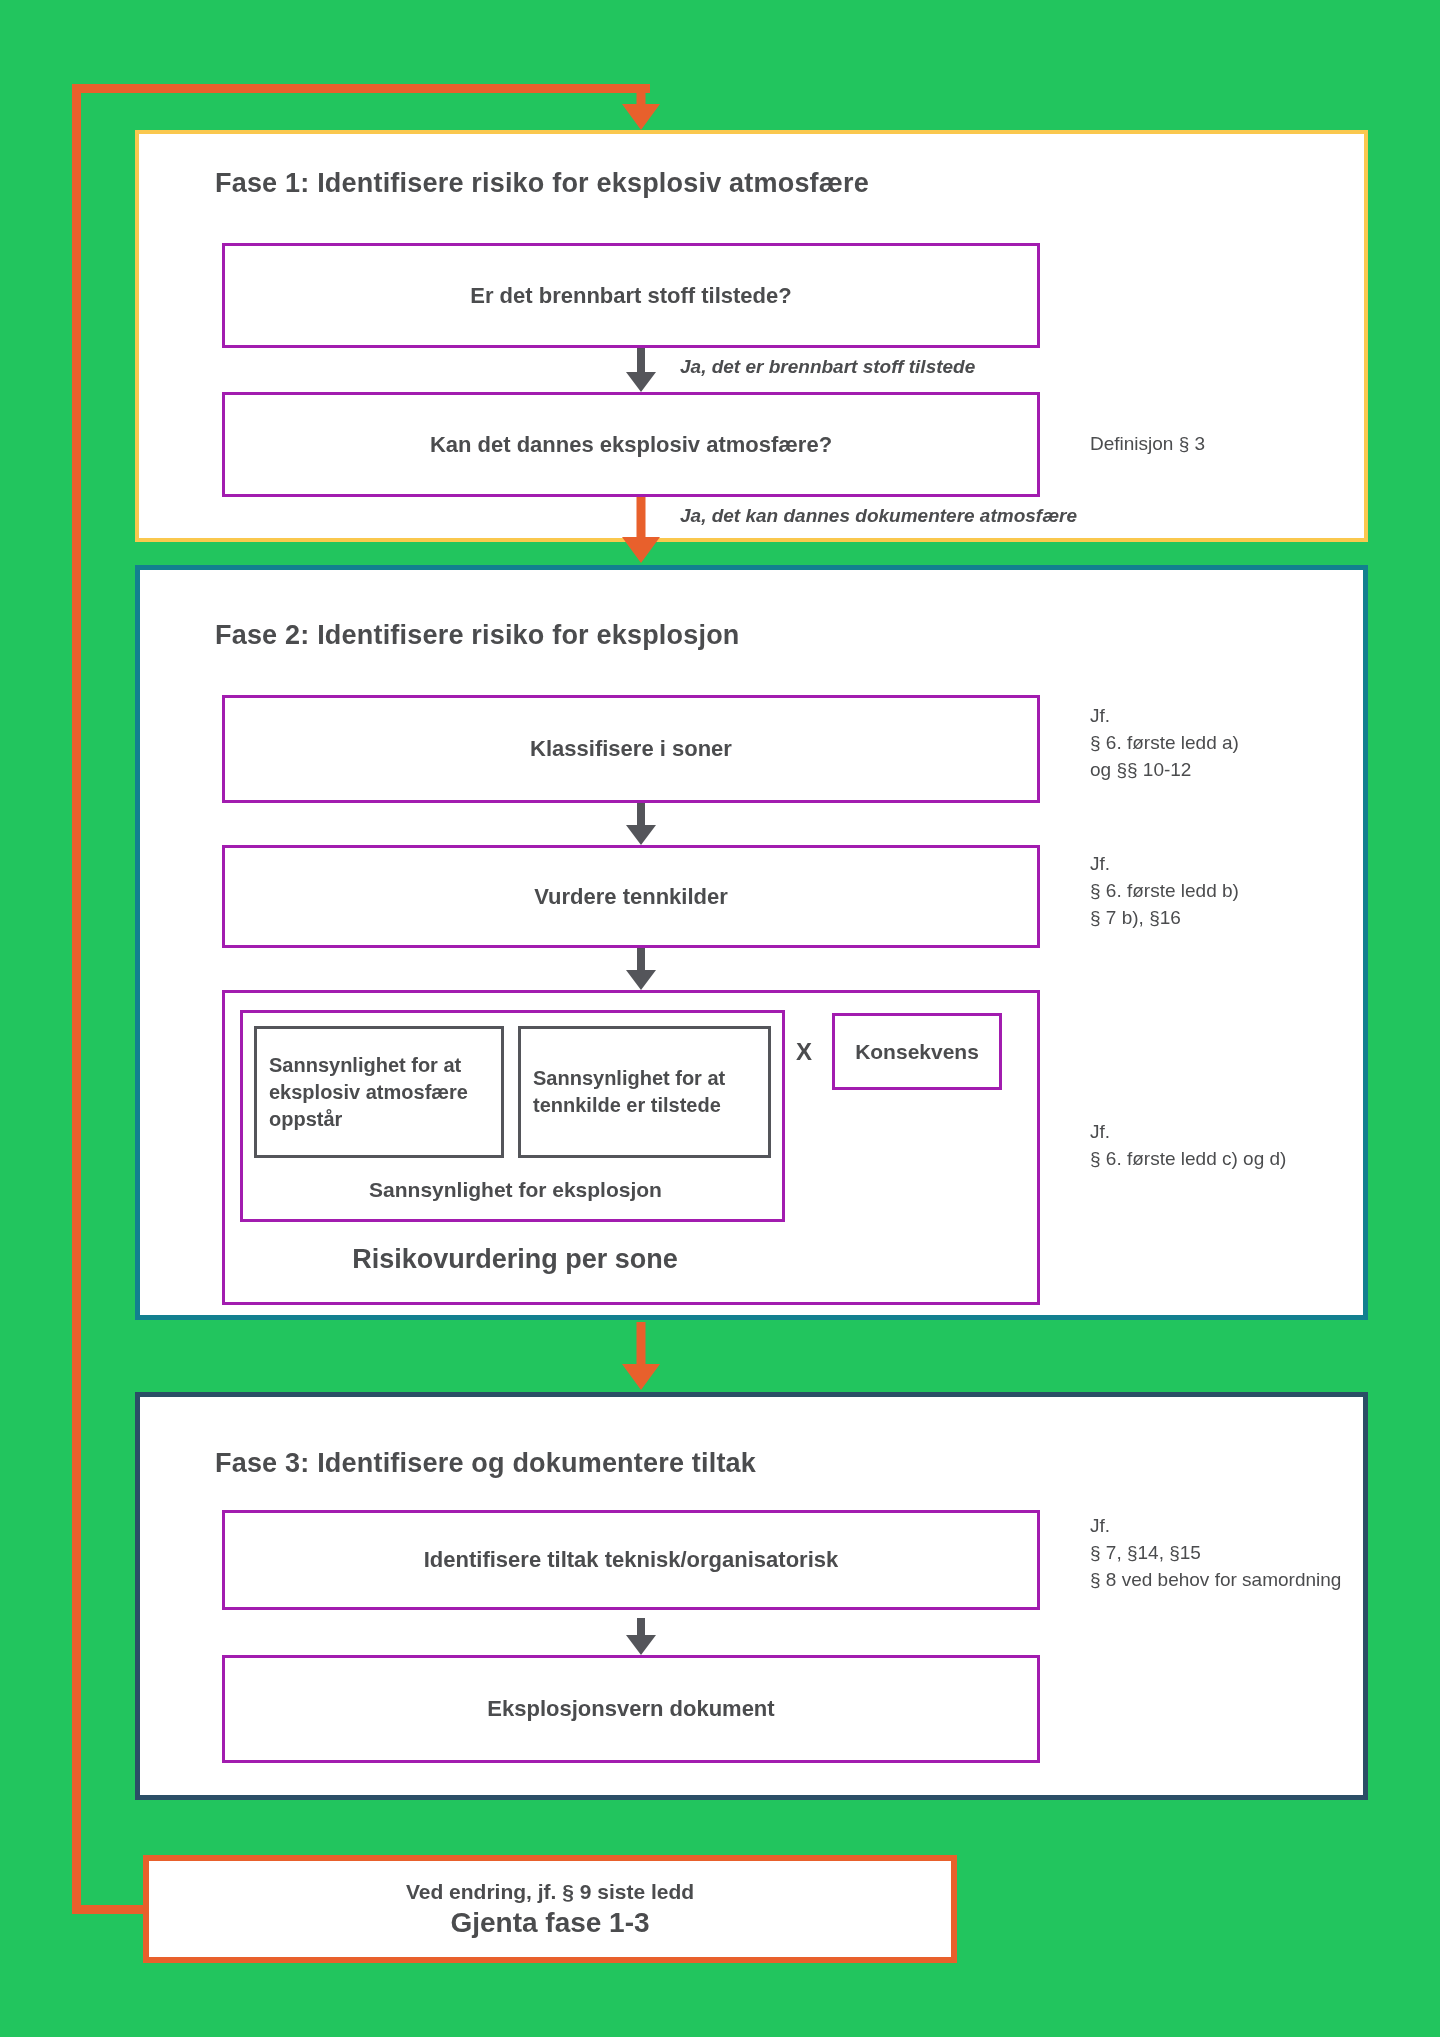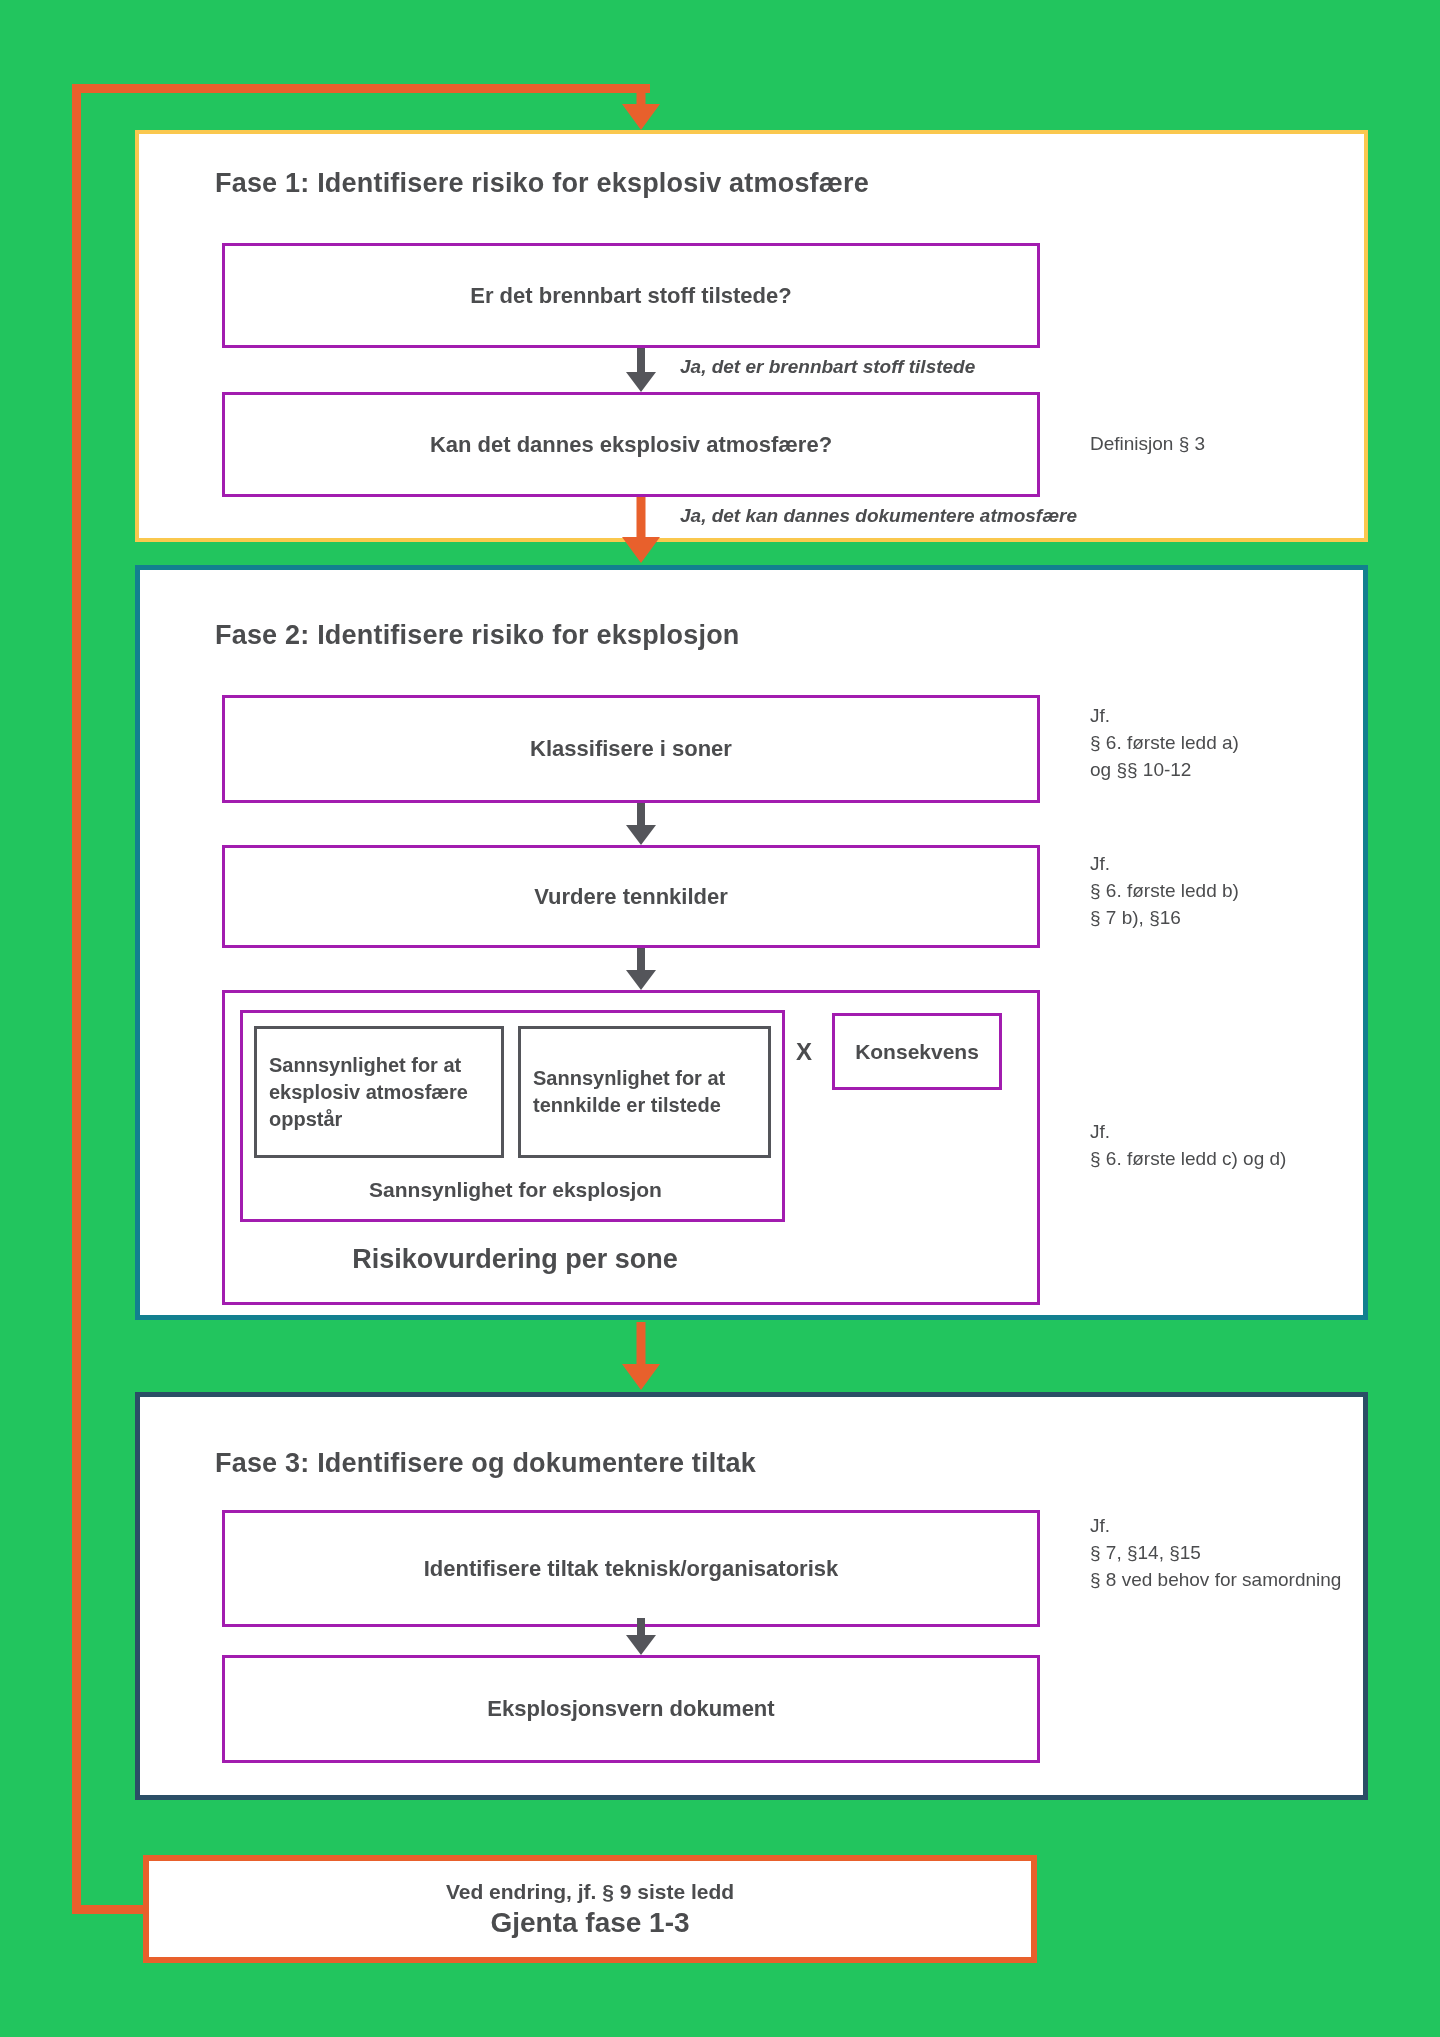--- a/index.html
+++ b/index.html
@@ -62,21 +62,21 @@
   .arrow.orange .shaft { width:9px; height:calc(100% - 26px); background:#e8602c; }
   .arrow.orange .head {
     border-left:19px solid transparent; border-right:19px solid transparent;
     border-top:26px solid #e8602c;
   }
   
   .loop-line { position:absolute; background:#e8602c; }
   .x-label { position:absolute; font-size:24px; font-weight:bold; color:#4b4c4e; }
   
   .repeat-box {
-    position:absolute; left:143px; top:1855px; width:894px; height:108px;
+    position:absolute; left:143px; top:1855px; width:814px; height:108px;
     box-sizing:border-box; border:6px solid #e8602c; background:#ffffff;
     display:flex; flex-direction:column; align-items:center; justify-content:center;
     gap:3px;
   }
   .repeat-box .l1 { font-size:21px; font-weight:bold; color:#4b4c4e; }
   .repeat-box .l2 { font-size:28px; font-weight:bold; color:#4b4c4e; }
 </style>
 </head>
 <body>
 
@@ -166,21 +166,21 @@
 § 6. første ledd c) og d)</div>
 
   <div class="arrow orange" style="left:622px; top:1322px; height:68px;">
     <div class="shaft"></div>
     <div class="head"></div>
   </div>
 
   <div class="frame f3"></div>
   <h2 class="phase-title" style="left:215px; top:1448px;">Fase 3: Identifisere og dokumentere tiltak</h2>
 
-  <div class="fbox" style="left:222px; top:1510px; width:818px; height:117px;">
+  <div class="fbox" style="left:222px; top:1510px; width:818px; height:100px;">
     <span>Identifisere tiltak teknisk/organisatorisk</span>
   </div>
   <div class="annotation" style="left:1090px; top:1512px;">Jf.
 § 7, §14, §15
 § 8 ved behov for samordning</div>
 
   <div class="arrow" style="left:622px; top:1618px; height:37px;">
     <div class="shaft"></div>
     <div class="head"></div>
   </div>

